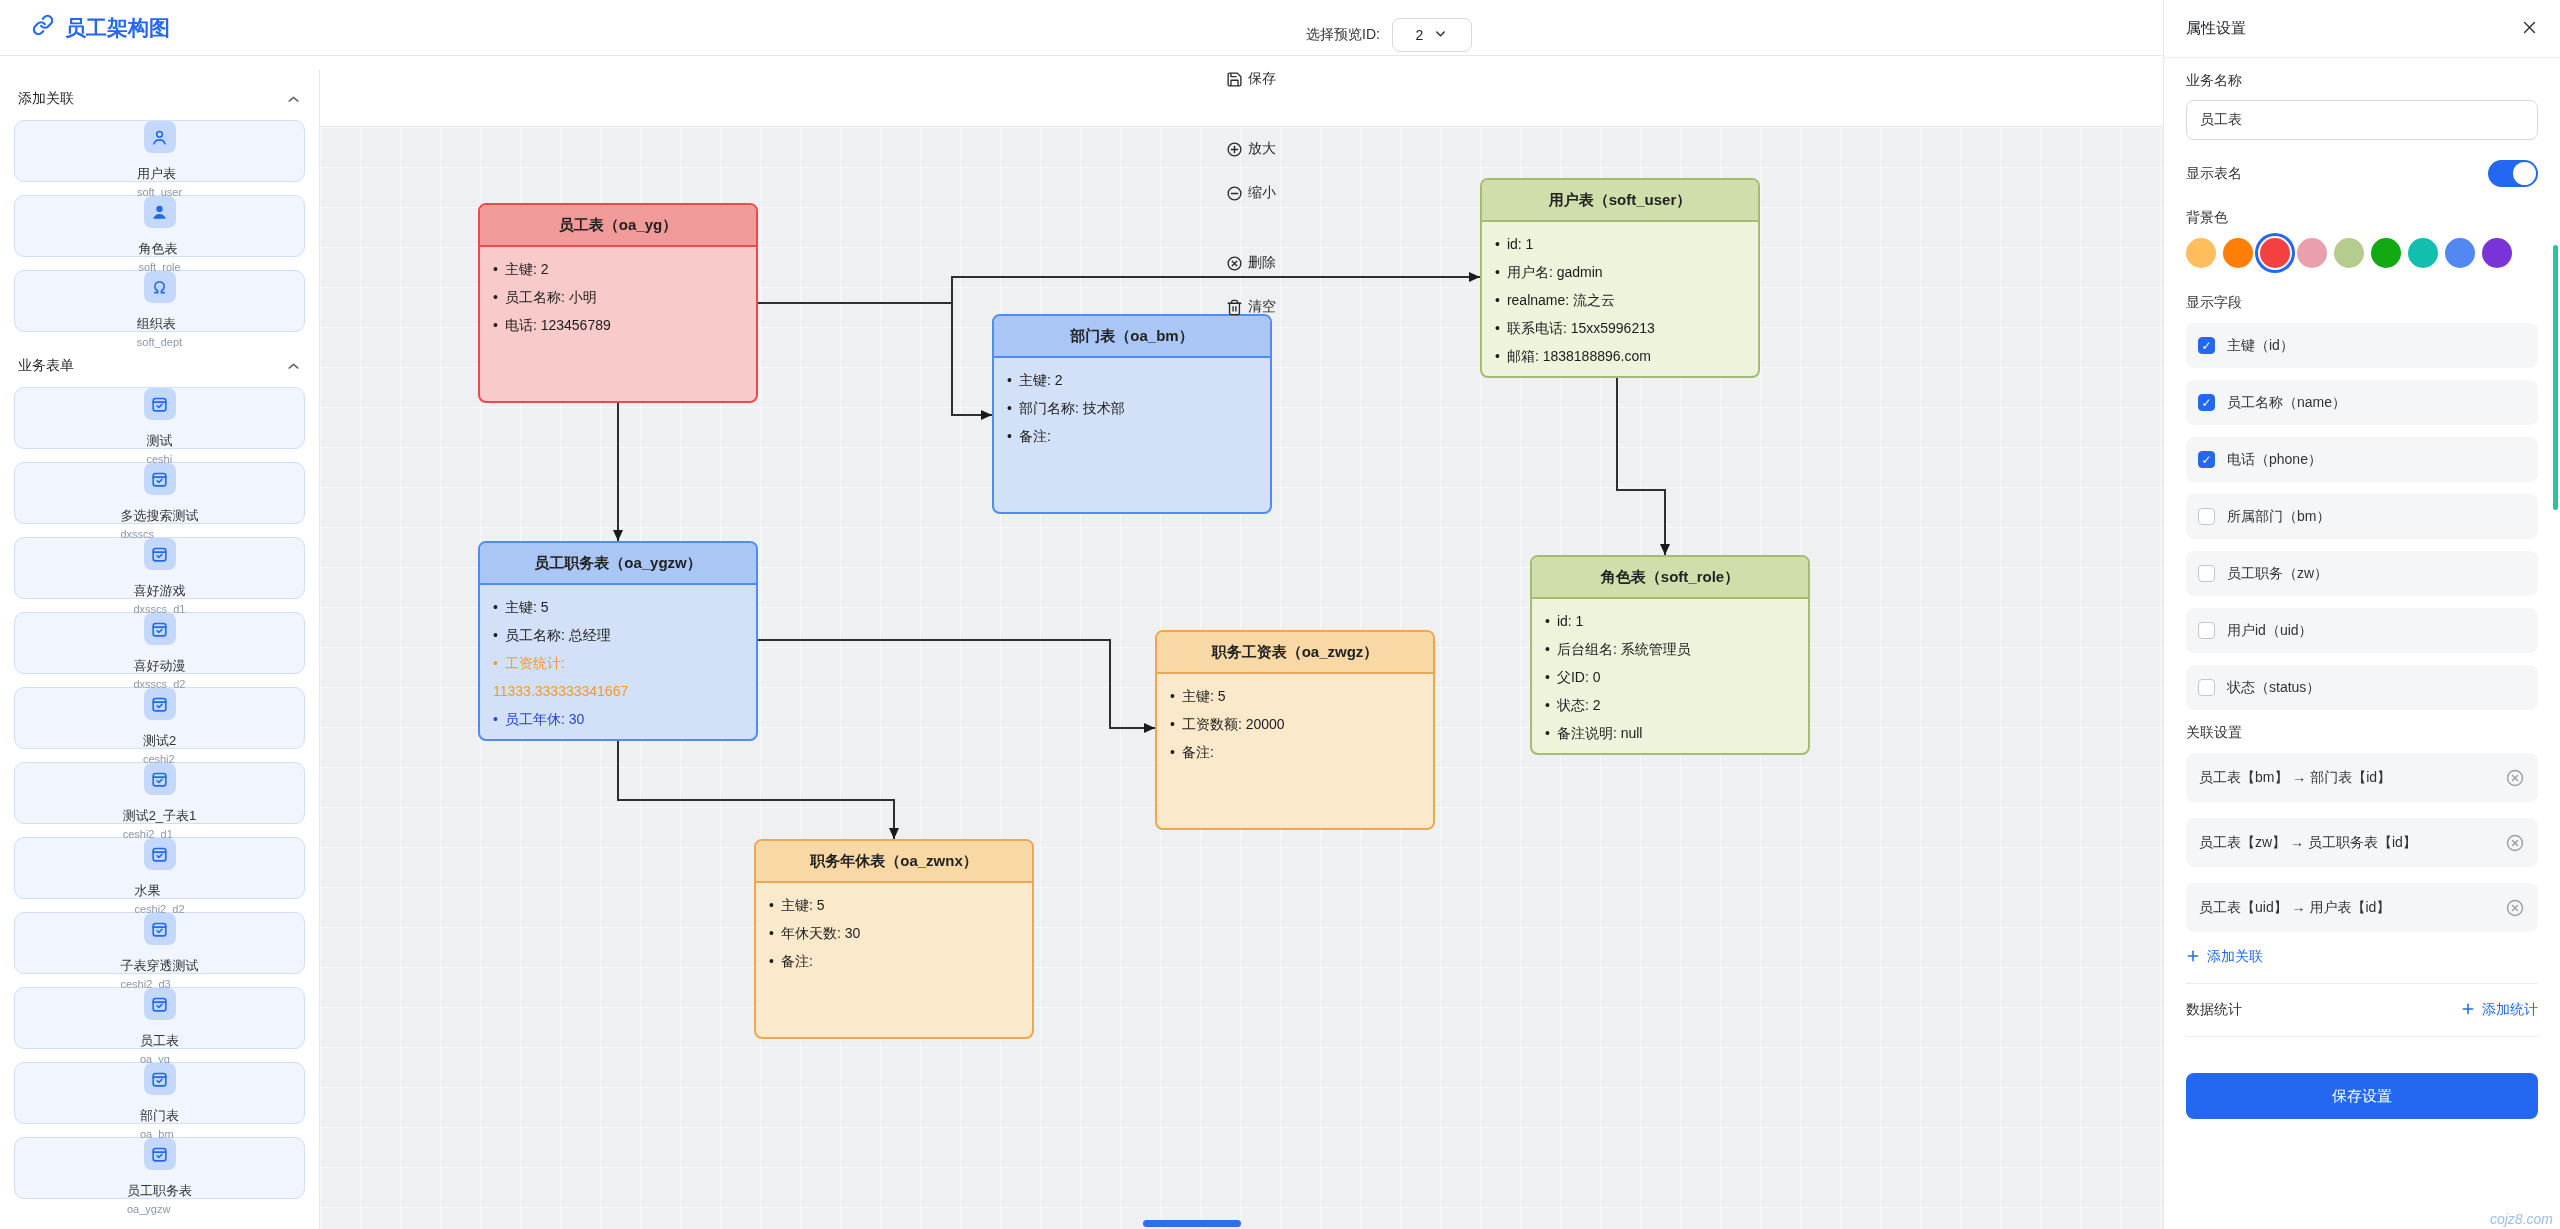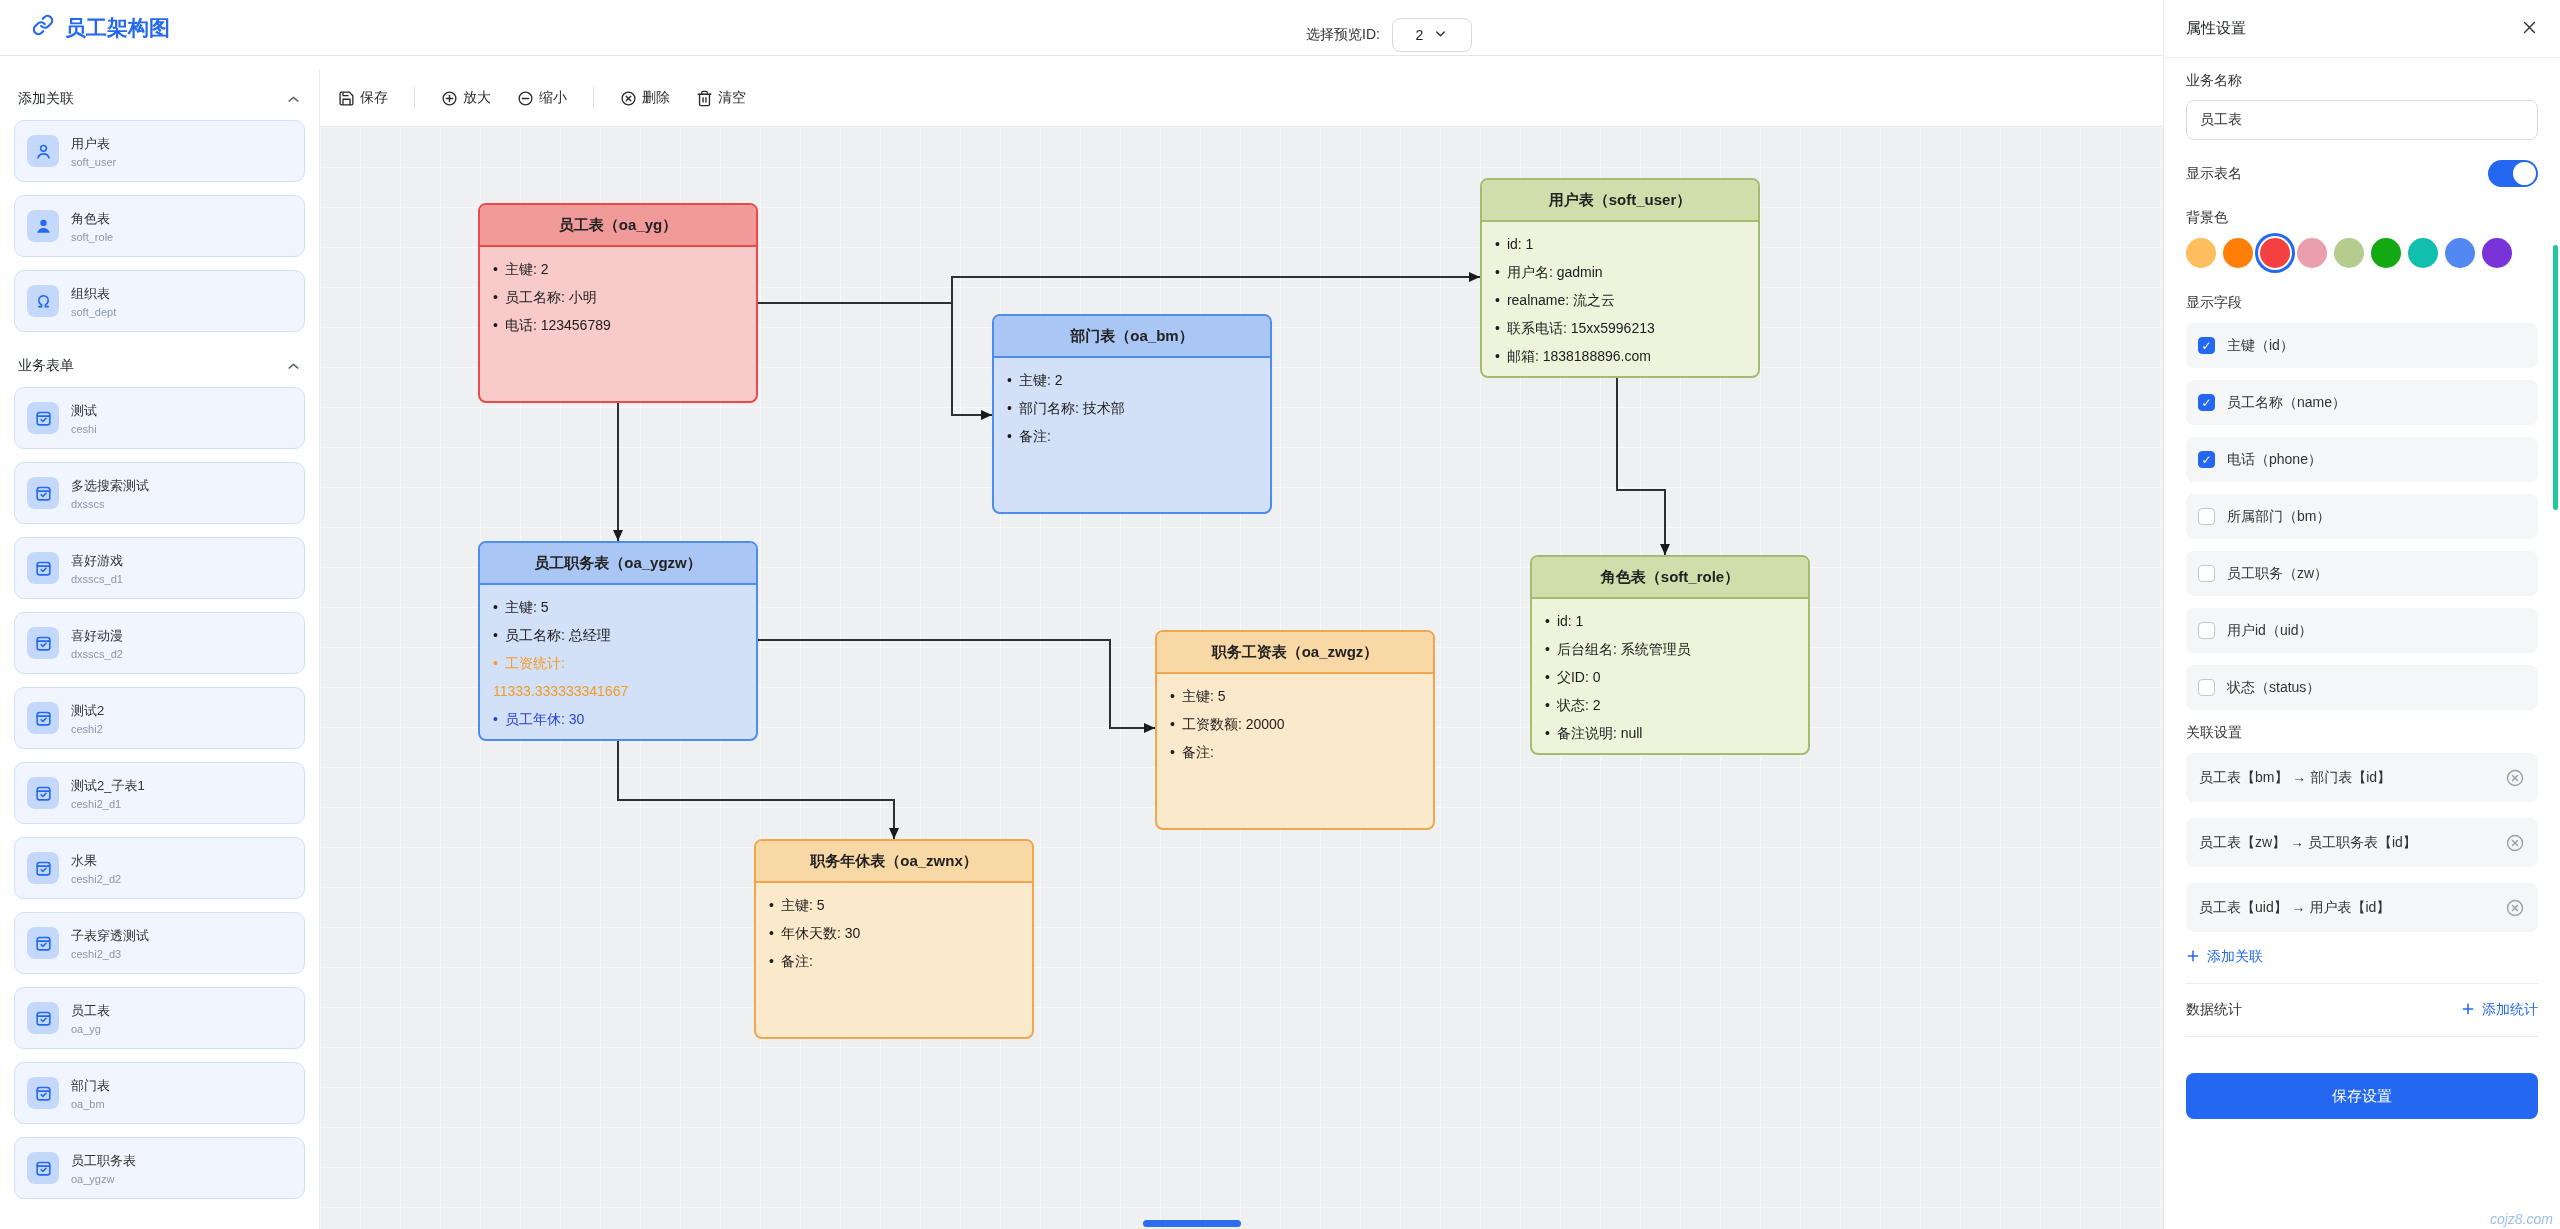--- a/index.html
+++ b/index.html
@@ -18,30 +18,30 @@
             display:flex; align-items:center; justify-content:center; gap:10px; font-size:14px;
             color:#222; cursor:pointer; }
 
   
   .sidebar { position:absolute; left:0; top:70px; width:320px; height:1159px; background:#fff;
              border-right:1px solid #e8e8e8; padding:8px 14px 0 14px; overflow:hidden; z-index:2; }
   .section-header { display:flex; align-items:center; justify-content:space-between; height:42px;
                     font-size:14px; color:#1f2329; padding:0 4px; cursor:pointer; }
   .side-item { display:flex; align-items:center; gap:12px; height:62px; background:#f0f5ff;
                border:1px solid #cfdffc; border-radius:10px; padding:0 12px; margin-bottom:13px;
-               cursor:pointer; }
+               cursor:pointer;flex-direction:column; }
   .side-icon { flex:0 0 32px; width:32px; height:32px; border-radius:8px; background:#c4d8fc;
                color:#2468f2; display:flex; align-items:center; justify-content:center; }
   .side-name { font-size:13px; color:#333; }
   .side-code { font-size:11px; color:#8c97a8; margin-top:3px; }
 
   
   .toolbar { position:absolute; left:320px; top:70px; width:1844px; height:57px; background:#fff;
              border-bottom:1px solid #e8e8e8; display:flex; align-items:center; gap:26px;
-             padding-left:18px; z-index:2; }
+             padding-left:18px; z-index:2;flex-direction:column; }
   .tool-btn { display:flex; align-items:center; gap:5px; font-size:14px; color:#2b2b2b;
               background:none; border:none; cursor:pointer; font-family:inherit; }
   .tool-divider { width:1px; height:22px; background:#ddd; }
 
   
   .canvas { position:absolute; left:320px; top:127px; width:1844px; height:1102px;
             background-color:#eef0f2;
             background-image:linear-gradient(#f7f8fa 1px, transparent 1px),
                              linear-gradient(90deg,#f7f8fa 1px, transparent 1px);
             background-size:40px 40px; overflow:hidden; }

